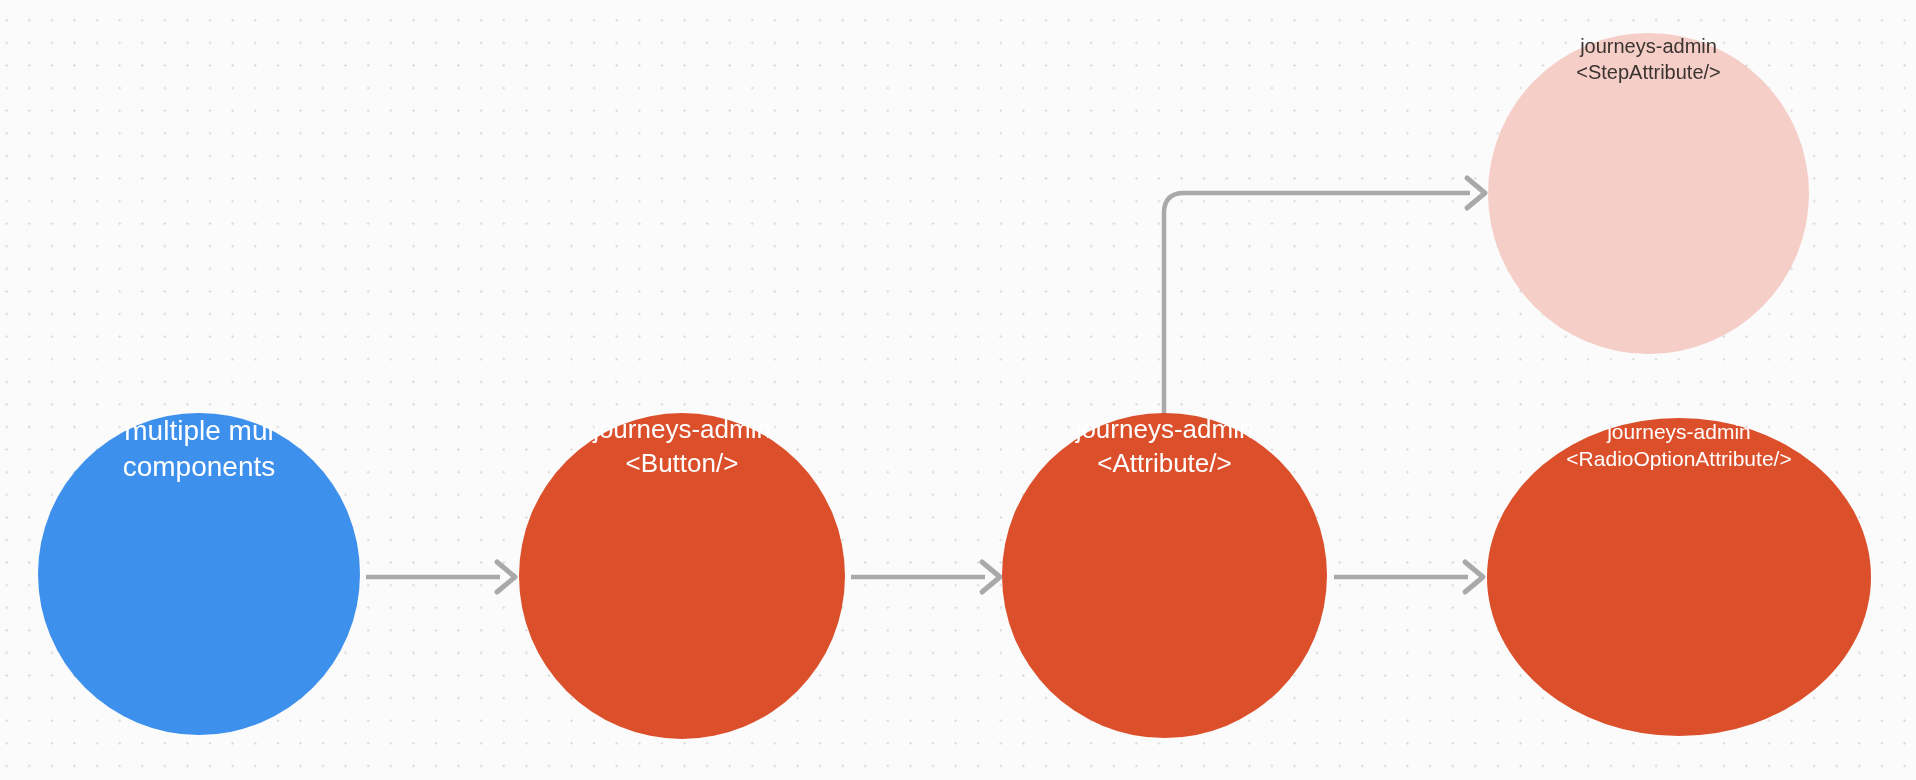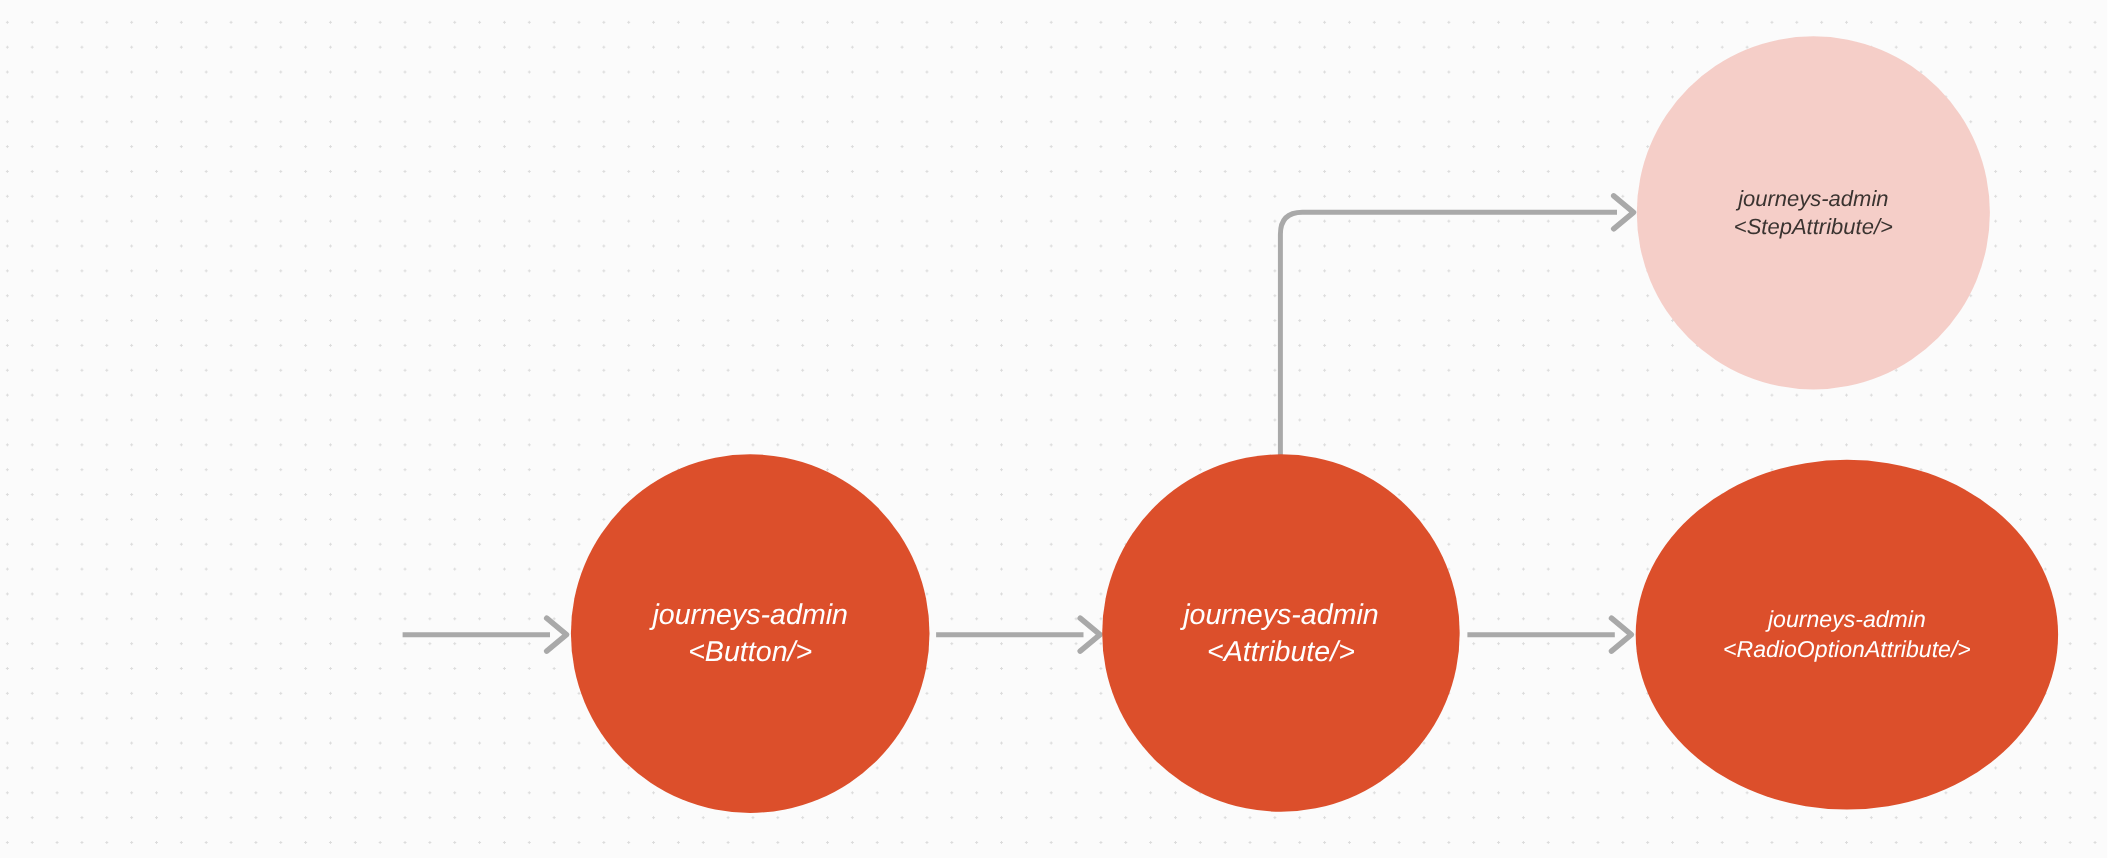--- a/index.html
+++ b/index.html
@@ -23,28 +23,27 @@
     position: absolute;
     left: 0;
     top: 0;
     width: 1916px;
     height: 780px;
     pointer-events: none;
   }
   .node {
     position: absolute;
     display: flex;
-    align-items: center;
+    align-items: flex-start;
     justify-content: center;
     text-align: center;
     border-radius: 50%;
     box-sizing: border-box;
     line-height: 1.30;
     user-select: none;
-    font-style: italic;
   }
   .node .label {
     padding: 0 6px;
     white-space: pre-line;
   }
   
   #node-mui {
     left: 38px;  top: 413px;  width: 322px; height: 322px;
     background: #3d90ec;
     color: #ffffff;
@@ -96,20 +95,24 @@
       <path d="M 1334 577 L 1468 577" stroke="#a9a9a9" stroke-width="4.5" fill="none" stroke-linecap="butt"></path>
       <path d="M 1465 562 L 1483 577 L 1465 592" stroke="#a9a9a9" stroke-width="5" fill="none" stroke-linecap="round" stroke-linejoin="round"></path>
     </g>
 
     <g>
       <path d="M 1164 414 L 1164 213 Q 1164 193 1184 193 L 1470 193" stroke="#a9a9a9" stroke-width="4.5" fill="none" stroke-linecap="butt" stroke-linejoin="round"></path>
       <path d="M 1467 178 L 1485 193 L 1467 208" stroke="#a9a9a9" stroke-width="5" fill="none" stroke-linecap="round" stroke-linejoin="round"></path>
     </g>
   </svg>
 
+  <div class="node" id="node-mui">
+    <span class="label">multiple mui
+components</span>
+  </div>
 
   <div class="node" id="node-button">
     <span class="label">journeys-admin
 &lt;Button/&gt;</span>
   </div>
 
   <div class="node" id="node-attribute">
     <span class="label">journeys-admin
 &lt;Attribute/&gt;</span>
   </div>

